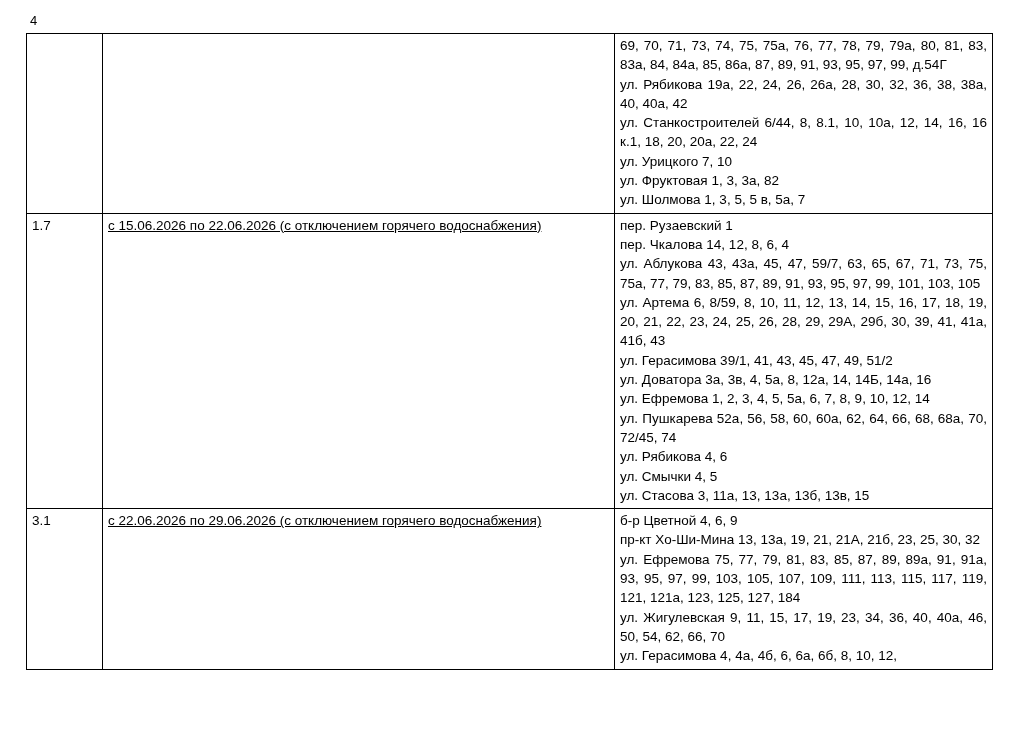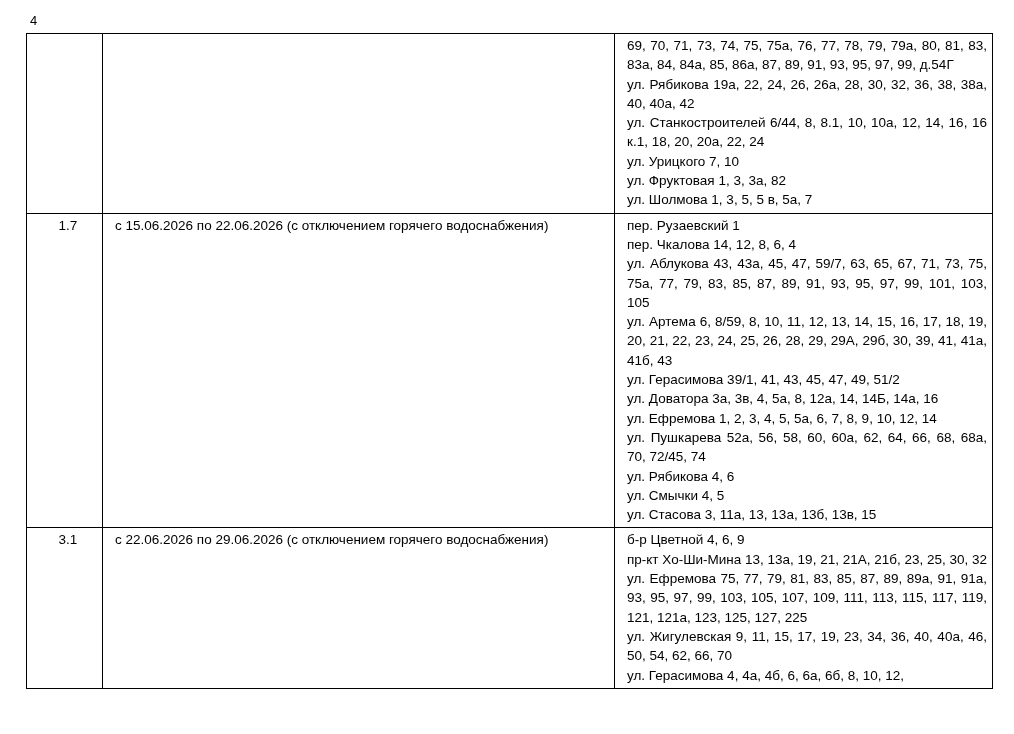--- a/index.html
+++ b/index.html
@@ -31,48 +31,48 @@
     position: absolute;
     left: 26px;
     top: 33px;
     width: 966px;
     border-collapse: collapse;
     table-layout: fixed;
   }
   table.doc-table td {
     border: 1px solid #000000;
     vertical-align: top;
-    padding: 2px 5px 3px 12px;
+    padding: 2px 5px 3px 5px;
     font-size: 13.5px;
     line-height: 19.3px;
   }
   col.c-num { width: 76px; }
   col.c-period { width: 512px; }
   col.c-addr { width: 378px; }
 
   td.num {
-    text-align: center;
   }
   td.period {
     text-align: justify;
     text-align-last: left;
   }
   td.addr {
     text-align: left;
     white-space: normal;
   }
   .addr-line {
     display: block;
     text-align: justify;
     text-align-last: left;
   }
   .period-text {
     display: block;
     text-align: justify;
     text-align-last: left;
+    text-decoration: underline;
   }
 </style>
 </head>
 <body>
 
 <div class="page">
 
   <div class="page-number">4</div>
 
   <table class="doc-table">
@@ -119,21 +119,21 @@
       </tr>
 
       <tr>
         <td class="num">3.1</td>
         <td class="period">
           <span class="period-text">с    22.06.2026    по    29.06.2026    (с    отключением    горячего водоснабжения)</span>
         </td>
         <td class="addr">
           <span class="addr-line">б-р Цветной 4, 6, 9</span>
           <span class="addr-line">пр-кт Хо-Ши-Мина 13, 13а, 19, 21, 21А, 21б, 23, 25, 30, 32</span>
-          <span class="addr-line">ул. Ефремова 75, 77, 79, 81, 83, 85, 87, 89, 89а, 91, 91а, 93, 95, 97, 99, 103, 105, 107, 109, 111, 113, 115, 117, 119, 121, 121а, 123, 125, 127, 225</span>
+          <span class="addr-line">ул. Ефремова 75, 77, 79, 81, 83, 85, 87, 89, 89а, 91, 91а, 93, 95, 97, 99, 103, 105, 107, 109, 111, 113, 115, 117, 119, 121, 121а, 123, 125, 127, 184</span>
           <span class="addr-line">ул. Жигулевская 9, 11, 15, 17, 19, 23, 34, 36, 40, 40а, 46, 50, 54, 62, 66, 70</span>
           <span class="addr-line">ул. Герасимова 4, 4а, 4б, 6, 6а, 6б, 8, 10, 12,</span>
         </td>
       </tr>
 
     </tbody>
   </table>
 
 </div>
 

